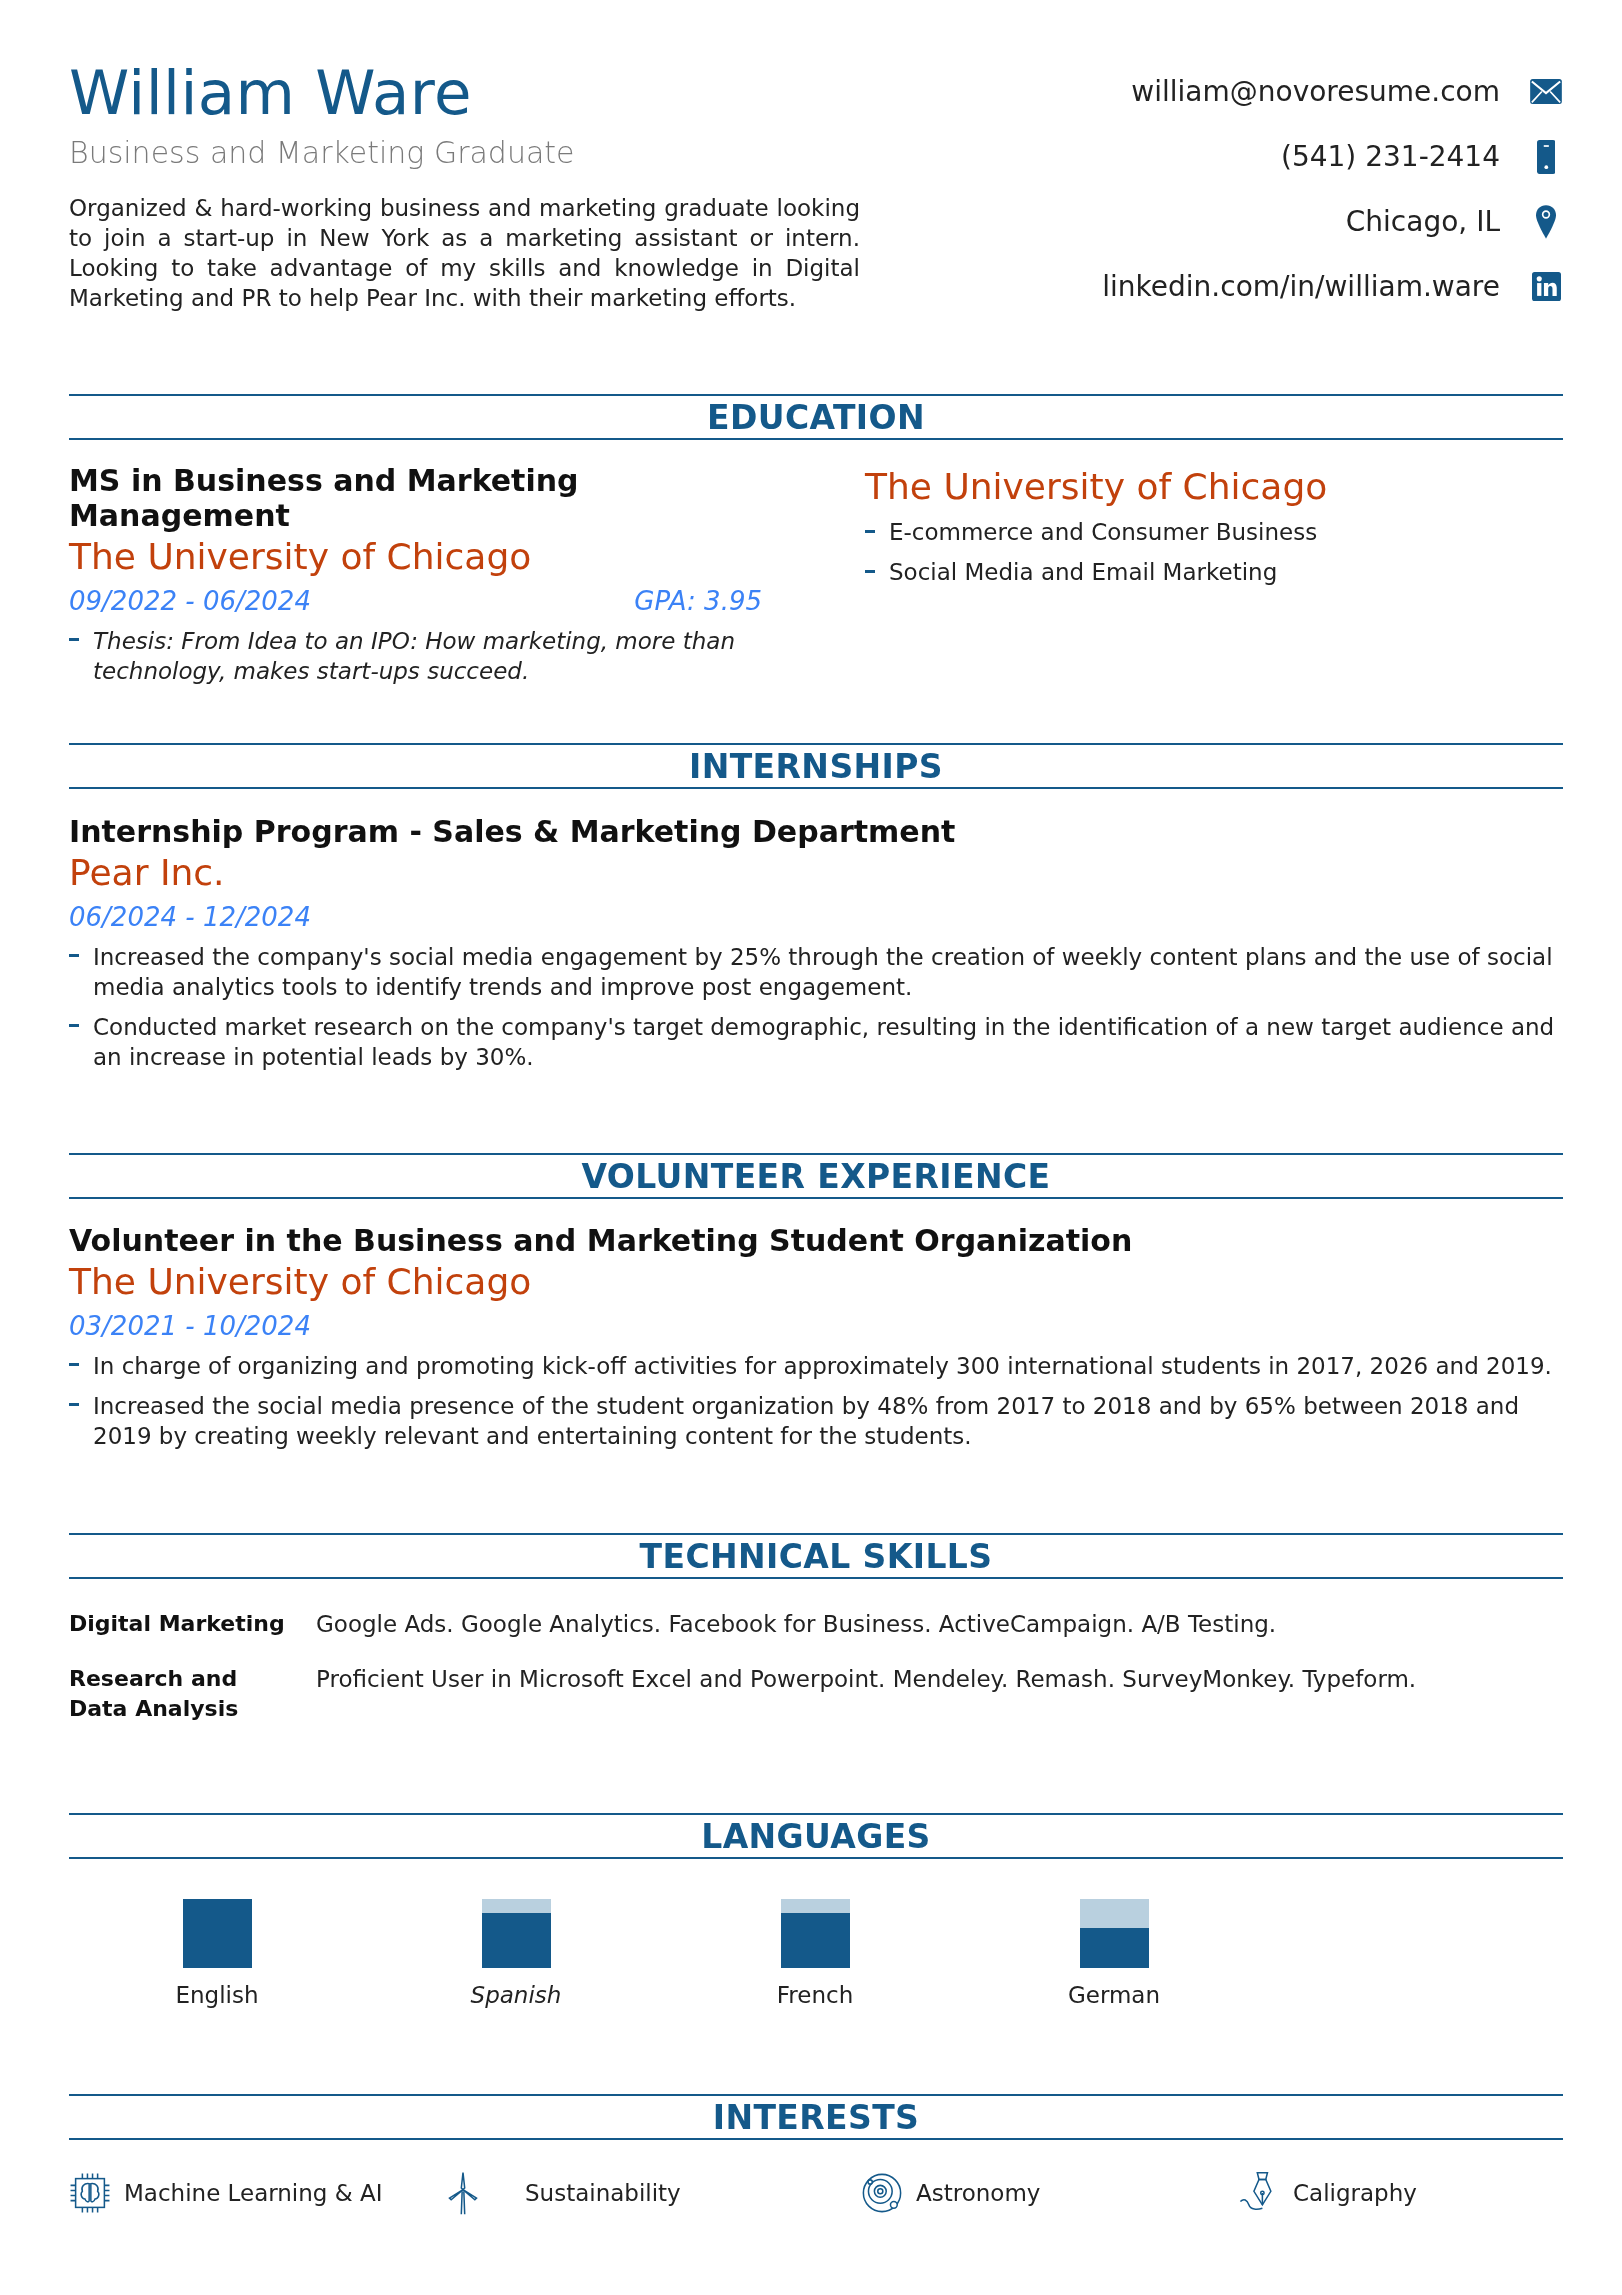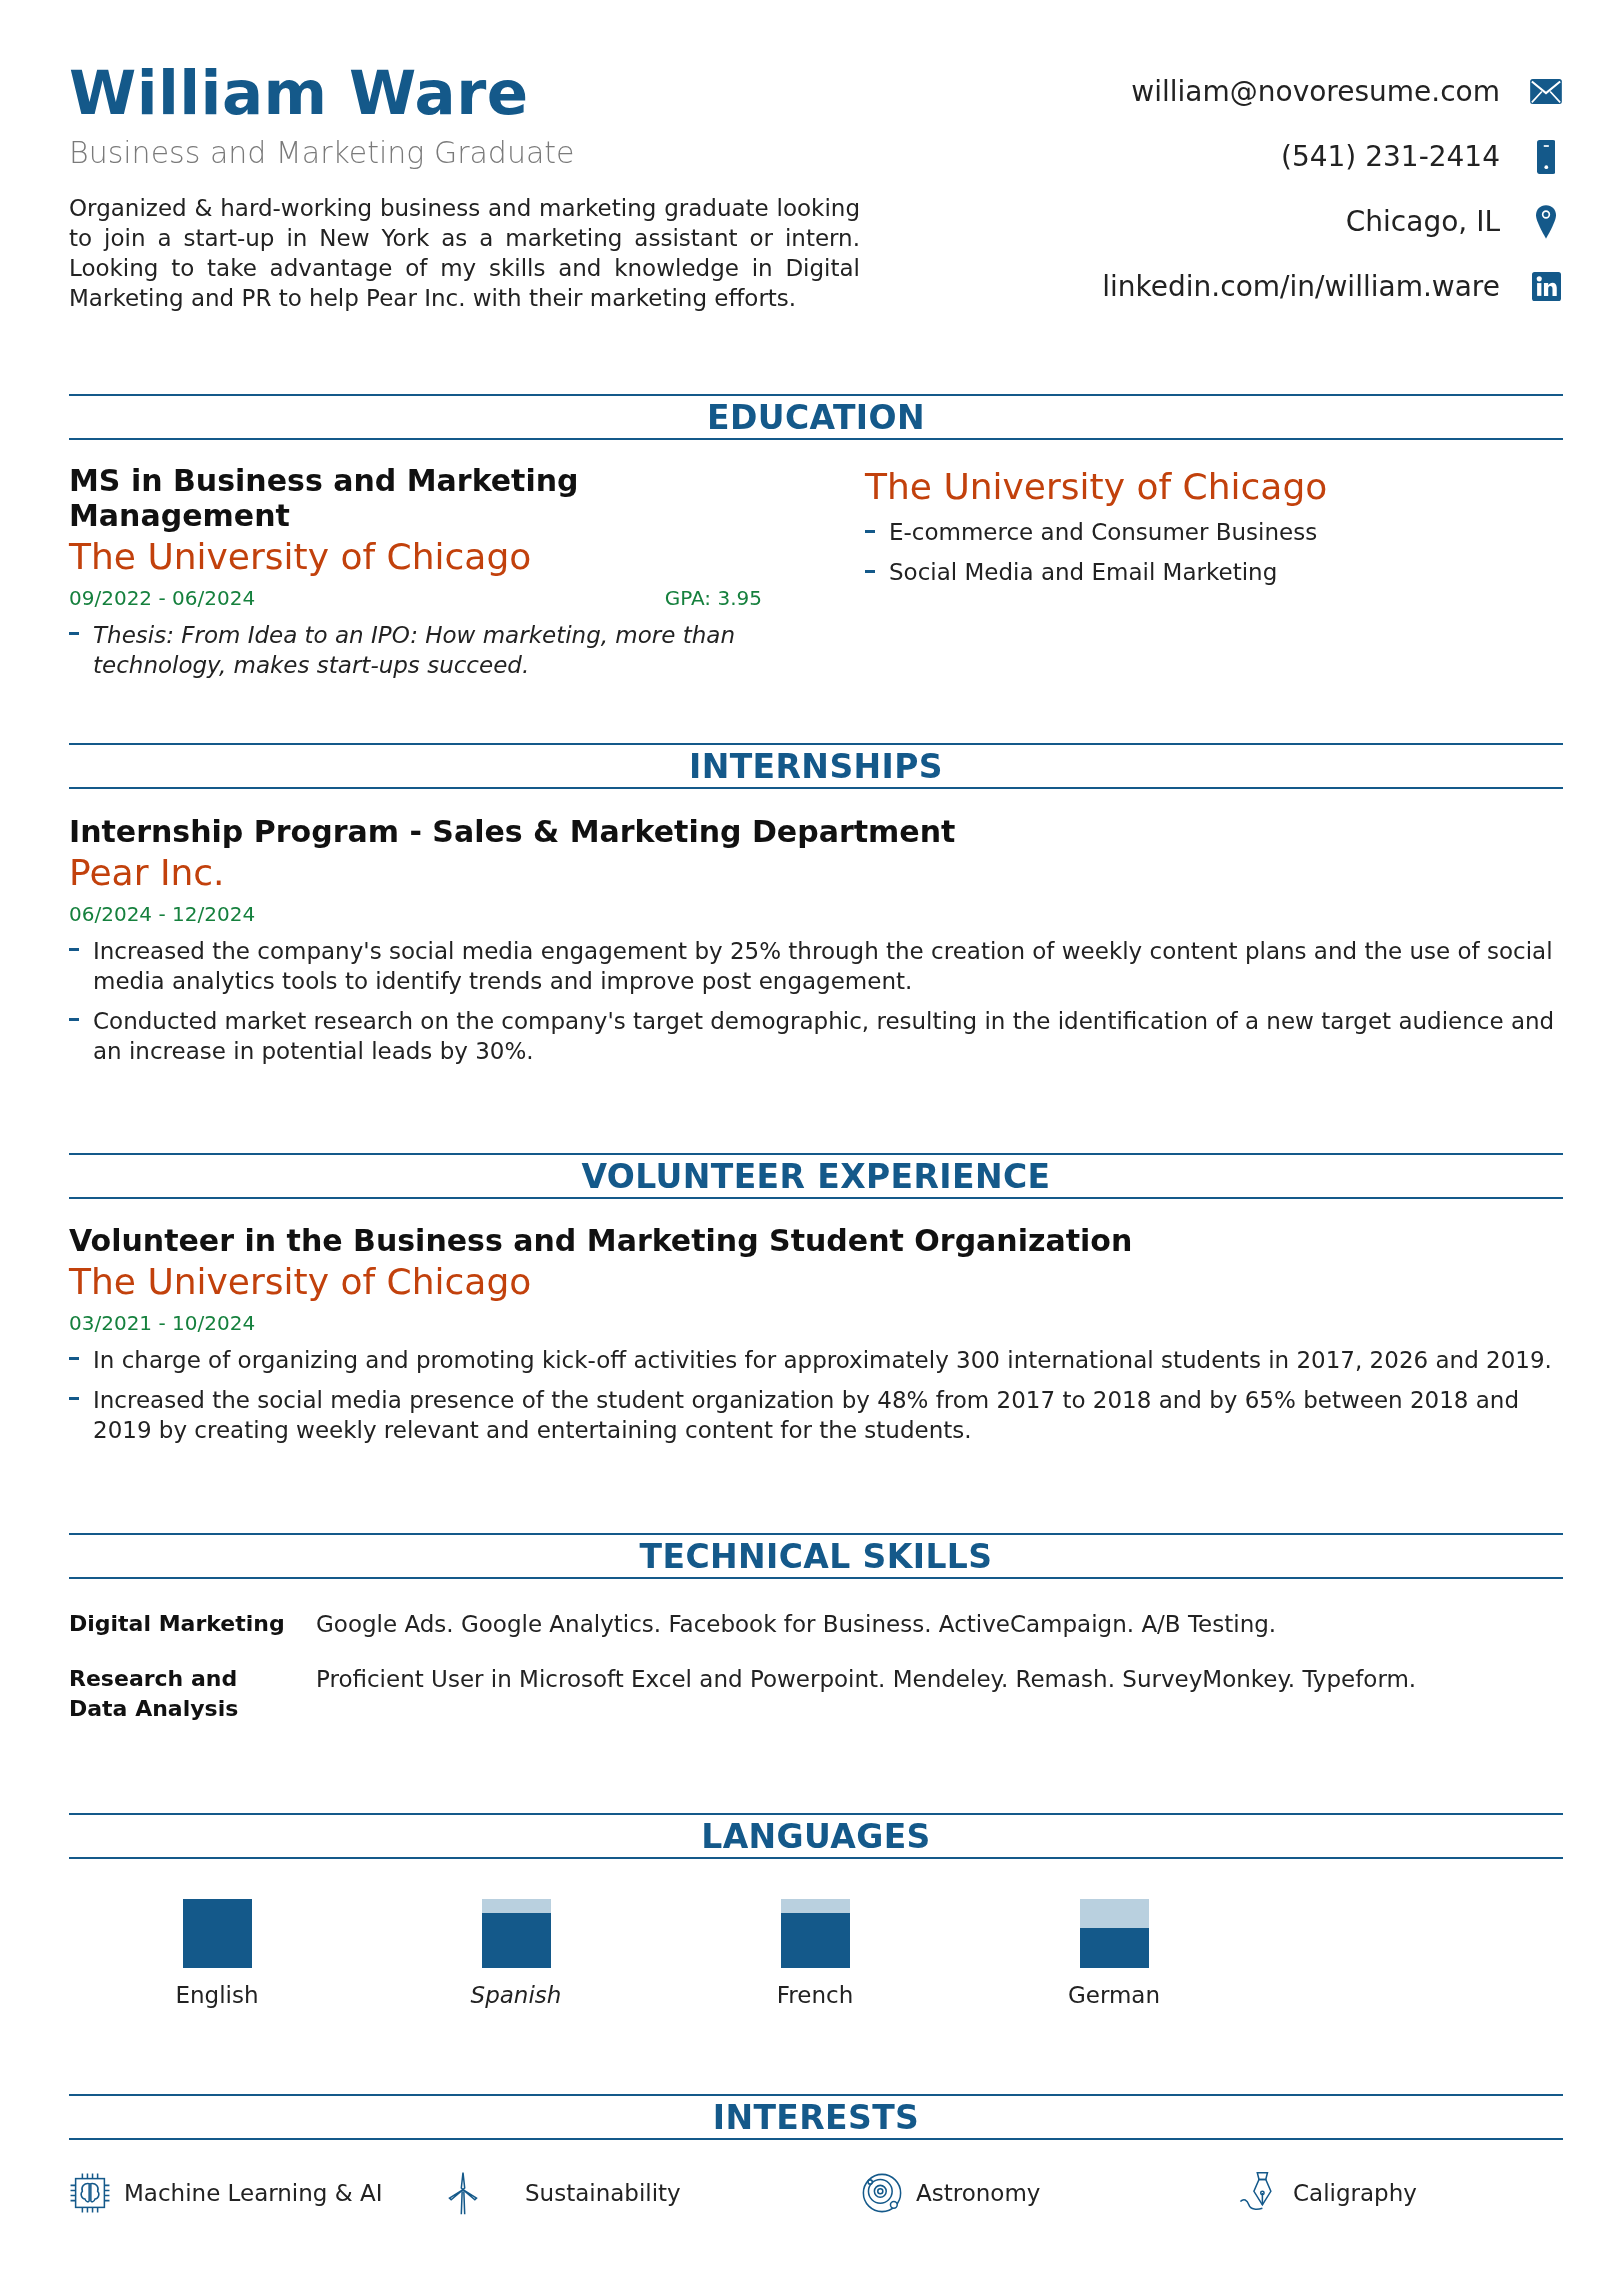--- a/index.html
+++ b/index.html
@@ -1,37 +1,37 @@
 <!DOCTYPE html>
 <html style="font-size:13.5px"><head>
 <meta charset="utf-8">
 <style>
   * { box-sizing: border-box; margin: 0; padding: 0; }
   html, body { width: 1622px; height: 2295px; background: #ffffff; }
   body { font-family: "DejaVu Sans", sans-serif; color: #1a1a1a; position: relative; overflow: hidden; }
 
   
-  .name { position: absolute; left: 69px; top: 57px; font-size: 61px; font-weight: 700; color: #14598a; letter-spacing: 0.4px; font-family: "DejaVu Sans", sans-serif; }
+  .name { position: absolute; left: 69px; top: 57px; font-size: 61px; font-weight: 400; color: #14598a; letter-spacing: 0.4px; font-family: "DejaVu Sans", sans-serif; }
   .subtitle { position: absolute; left: 69px; top: 135px; font-size: 30px; color: #7a7a7a; font-family: "DejaVu Sans", sans-serif; font-weight: 300; }
   .summary { position: absolute; left: 69px; top: 193px; width: 791px; font-size: 23px; line-height: 30px; color: #222; text-align: justify; }
 
   .contacts { position: absolute; right: 59px; top: 59px; width: 541px; }
   .contact-row { display: flex; justify-content: flex-end; align-items: center; height: 65px; }
   .contact-text { font-size: 28px; color: #222; margin-right: 29px; }
   .contact-icon { width: 34px; height: 34px; display: flex; align-items: center; justify-content: center; }
 
   
   .section-header { position: absolute; left: 69px; width: 1494px; height: 46px; border-top: 2.5px solid #14598a; border-bottom: 2.5px solid #14598a; display: flex; align-items: center; justify-content: center; }
   .section-header span { font-size: 33px; font-weight: bold; color: #14598a; letter-spacing: 0.4px; }
 
   
   .edu-col { position: absolute; top: 463px; width: 693px; }
   .entry-title { font-size: 30px; font-weight: bold; color: #111; }
   .entry-org { font-size: 36px; color: #c2410c; margin-top: 3.4px; }
-  .entry-meta { display: flex; justify-content: space-between; font-size: 20px; color: #15803d; margin-top: 8.4px; }
+  .entry-meta { display: flex; justify-content: space-between; font-size: 26px; font-style: italic; color: #3b82f6; margin-top: 8.4px; }
   .bullets { list-style: none; margin-top: 10px; }
   .bullets li { position: relative; padding-left: 24px; font-size: 23px; line-height: 30px; color: #222; margin-bottom: 10px; }
   .bullets li::before { content: ""; position: absolute; left: 0; top: 12.7px; width: 10px; height: 2.5px; background: #14598a; }
   .bullets.italic li { font-style: italic; }
 
   .full-entry { position: absolute; left: 69px; width: 1494px; }
 
   
   .skill-row { position: absolute; left: 69px; display: flex; width: 1494px; }
   .skill-label { width: 247px; font-size: 22px; font-weight: bold; color: #111; line-height: 30px; }

